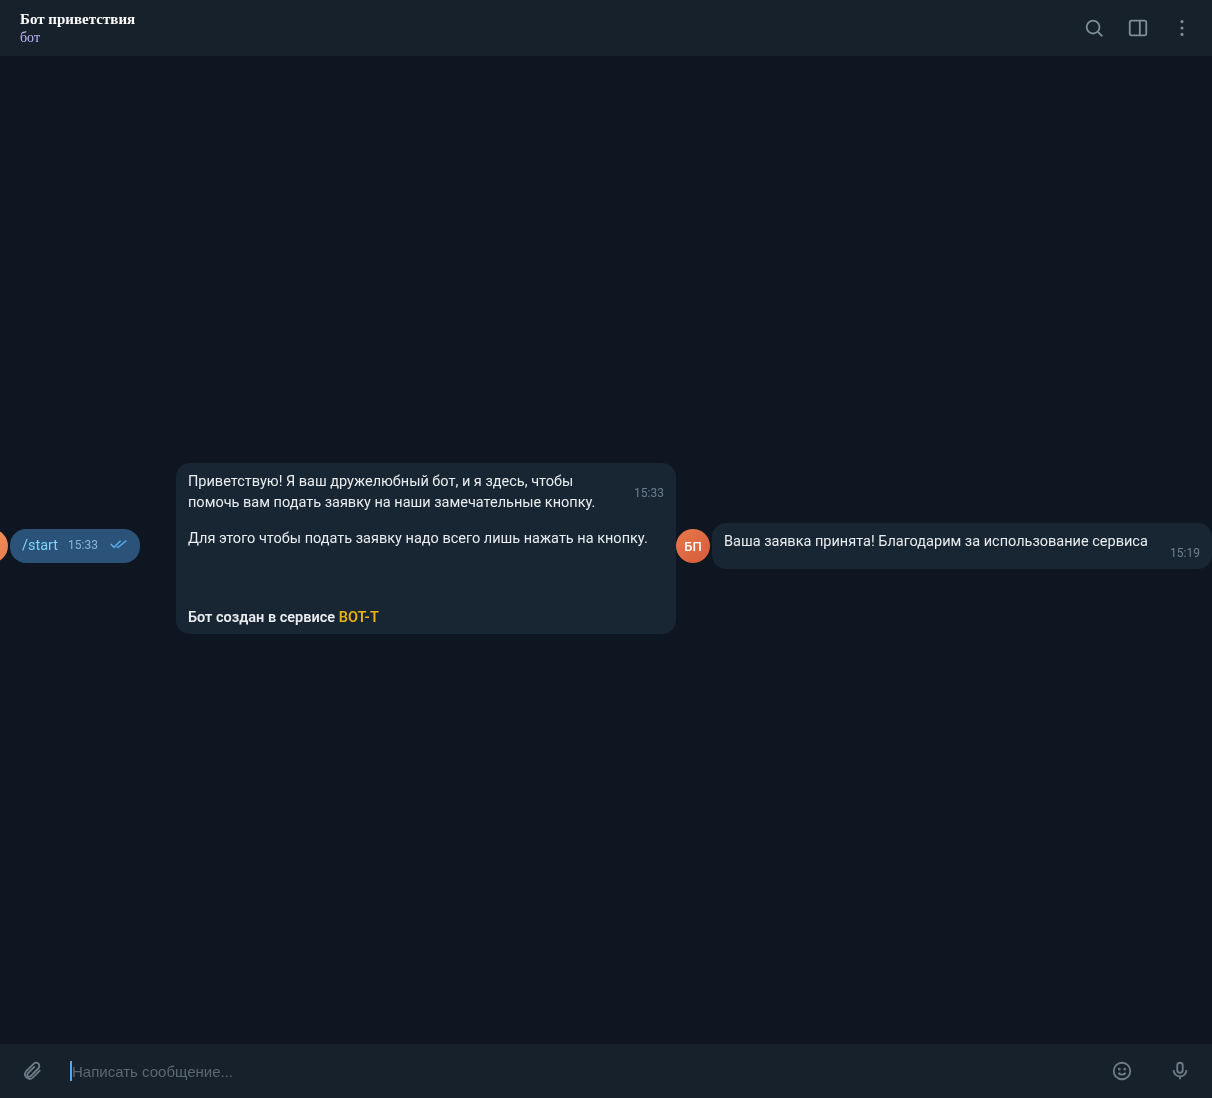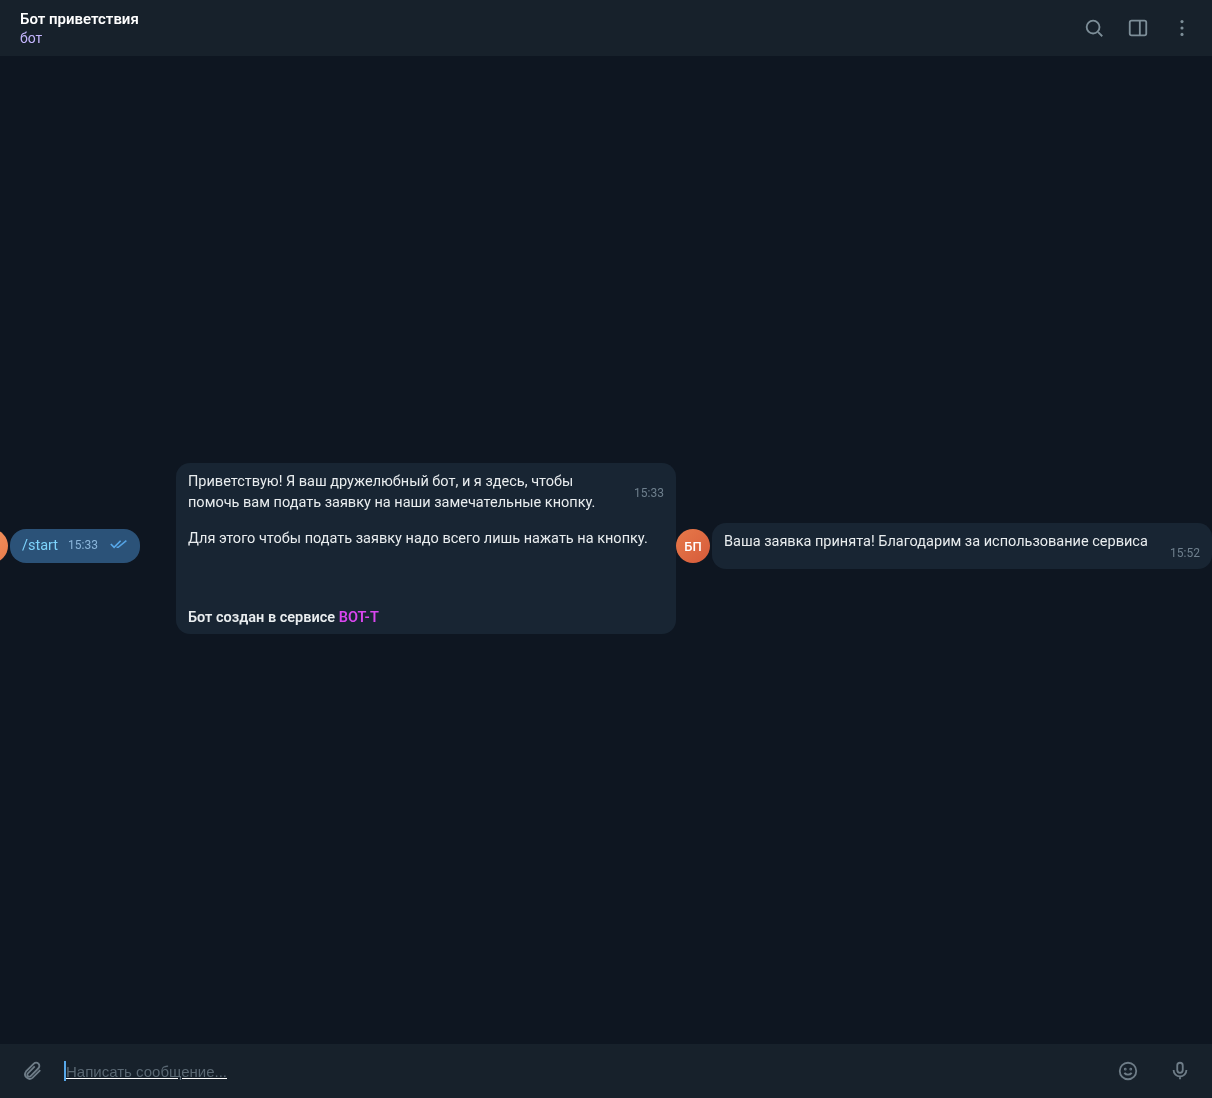--- a/index.html
+++ b/index.html
@@ -9,21 +9,21 @@
   font-family:-apple-system,BlinkMacSystemFont,"Segoe UI",Roboto,sans-serif;
   color:#fff; overflow:hidden;
   display:flex; flex-direction:column;
 }
 
 .header {
   height:56px; background:#17212b;
   display:flex; align-items:center;
   padding:0 8px 0 20px;
 }
-.header-info { flex:1; display:flex; flex-direction:column; justify-content:center; }
+.header-info { flex:1; display:flex; flex-direction:column; justify-content:center;font-family:Liberation Serif, serif; }
 .header-title { font-size:15px; font-weight:600; color:#fff; line-height:1.2; }
 .header-sub { font-size:14px; color:#c4b5fd; line-height:1.2; margin-top:2px; }
 .header-actions { display:flex; gap:0; }
 .hbtn {
   width:44px; height:44px; display:flex; align-items:center; justify-content:center;
   cursor:pointer; color:#7d8e98; border-radius:6px;
 }
 .hbtn svg { width:22px; height:22px; }
 
 
@@ -53,34 +53,34 @@
   background:#182533; border-radius:14px;
   padding:8px 12px 6px 12px;
   color:#e9edef; font-size:14.5px; line-height:1.45;
   position:relative; max-width:560px;
 }
 .bubble.out { background:#2b5278; border-radius:16px; padding:6px 12px 6px 12px; }
 .bubble.out .inline { display:flex; align-items:center; gap:10px; }
 
 .msg-text { white-space:pre-wrap; }
 .cmd { color:#7dd3fc; }
-.link { color:#d946ef; }
+.link { color:#eab308; }
 .bold { font-weight:600; }
 
 .meta {
   font-size:12px; color:#6e7f8d; user-select:none;
 }
 .meta.out { color:#8bb6db; }
 .meta-float { float:right; margin:14px 0 0 12px; }
 .checks { display:inline-block; color:#57a8ea; margin-left:2px; }
 
 
 .composer {
   height:54px; background:#17212b;
-  display:flex; align-items:center; padding:0 12px; gap:12px;text-decoration:underline;
+  display:flex; align-items:center; padding:0 12px; gap:18px;
 }
 .cbtn {
   width:40px; height:40px; display:flex; align-items:center; justify-content:center;
   color:#6e7c87; cursor:pointer; border-radius:6px;
 }
 .cbtn svg { width:22px; height:22px; }
 .inputwrap { flex:1; display:flex; align-items:center; position:relative; }
 .input {
   width:100%; background:transparent; border:none; outline:none;
   font-size:15px; color:#e9edef; padding:6px 2px;
@@ -153,21 +153,21 @@
       <div style="height:58px"></div>
       <div>
         <span class="bold">Бот создан в сервисе </span><span class="bold link">BOT-T</span>
       </div>
     </div>
   </div>
 
   <div class="row">
     <div class="avatar av-bot">БП</div>
     <div class="bubble" style="width:500px;">
-      <span class="meta meta-float">15:52</span>
+      <span class="meta meta-float">15:19</span>
       <div class="msg-text">Ваша заявка принята! Благодарим за использование сервиса</div>
     </div>
   </div>
 
 </div>
 
 <div class="composer">
   <div class="cbtn">
     <svg viewBox="0 0 24 24" fill="none" stroke="currentColor" stroke-width="2">
         <path d="M21 11l-8.5 8.5a5 5 0 01-7-7L14 4a3.5 3.5 0 015 5l-8.5 8.5a2 2 0 01-3-3L15 7"></path>

